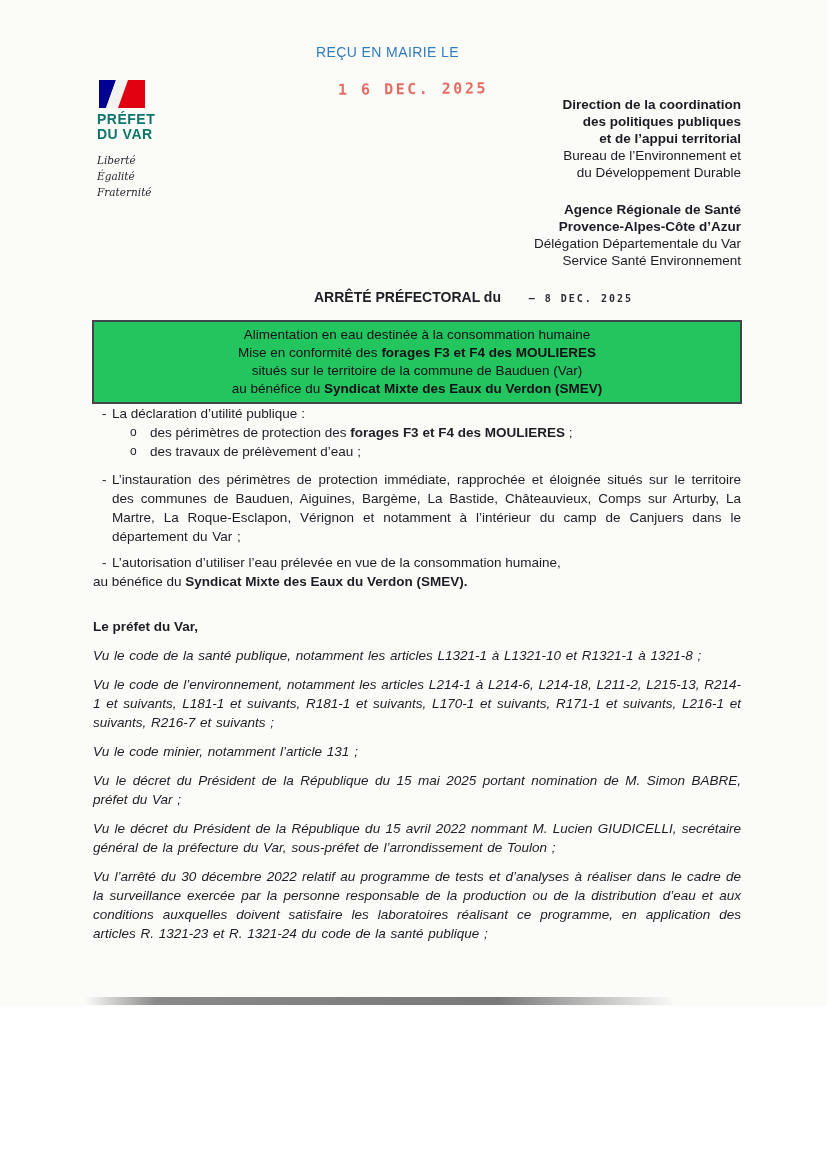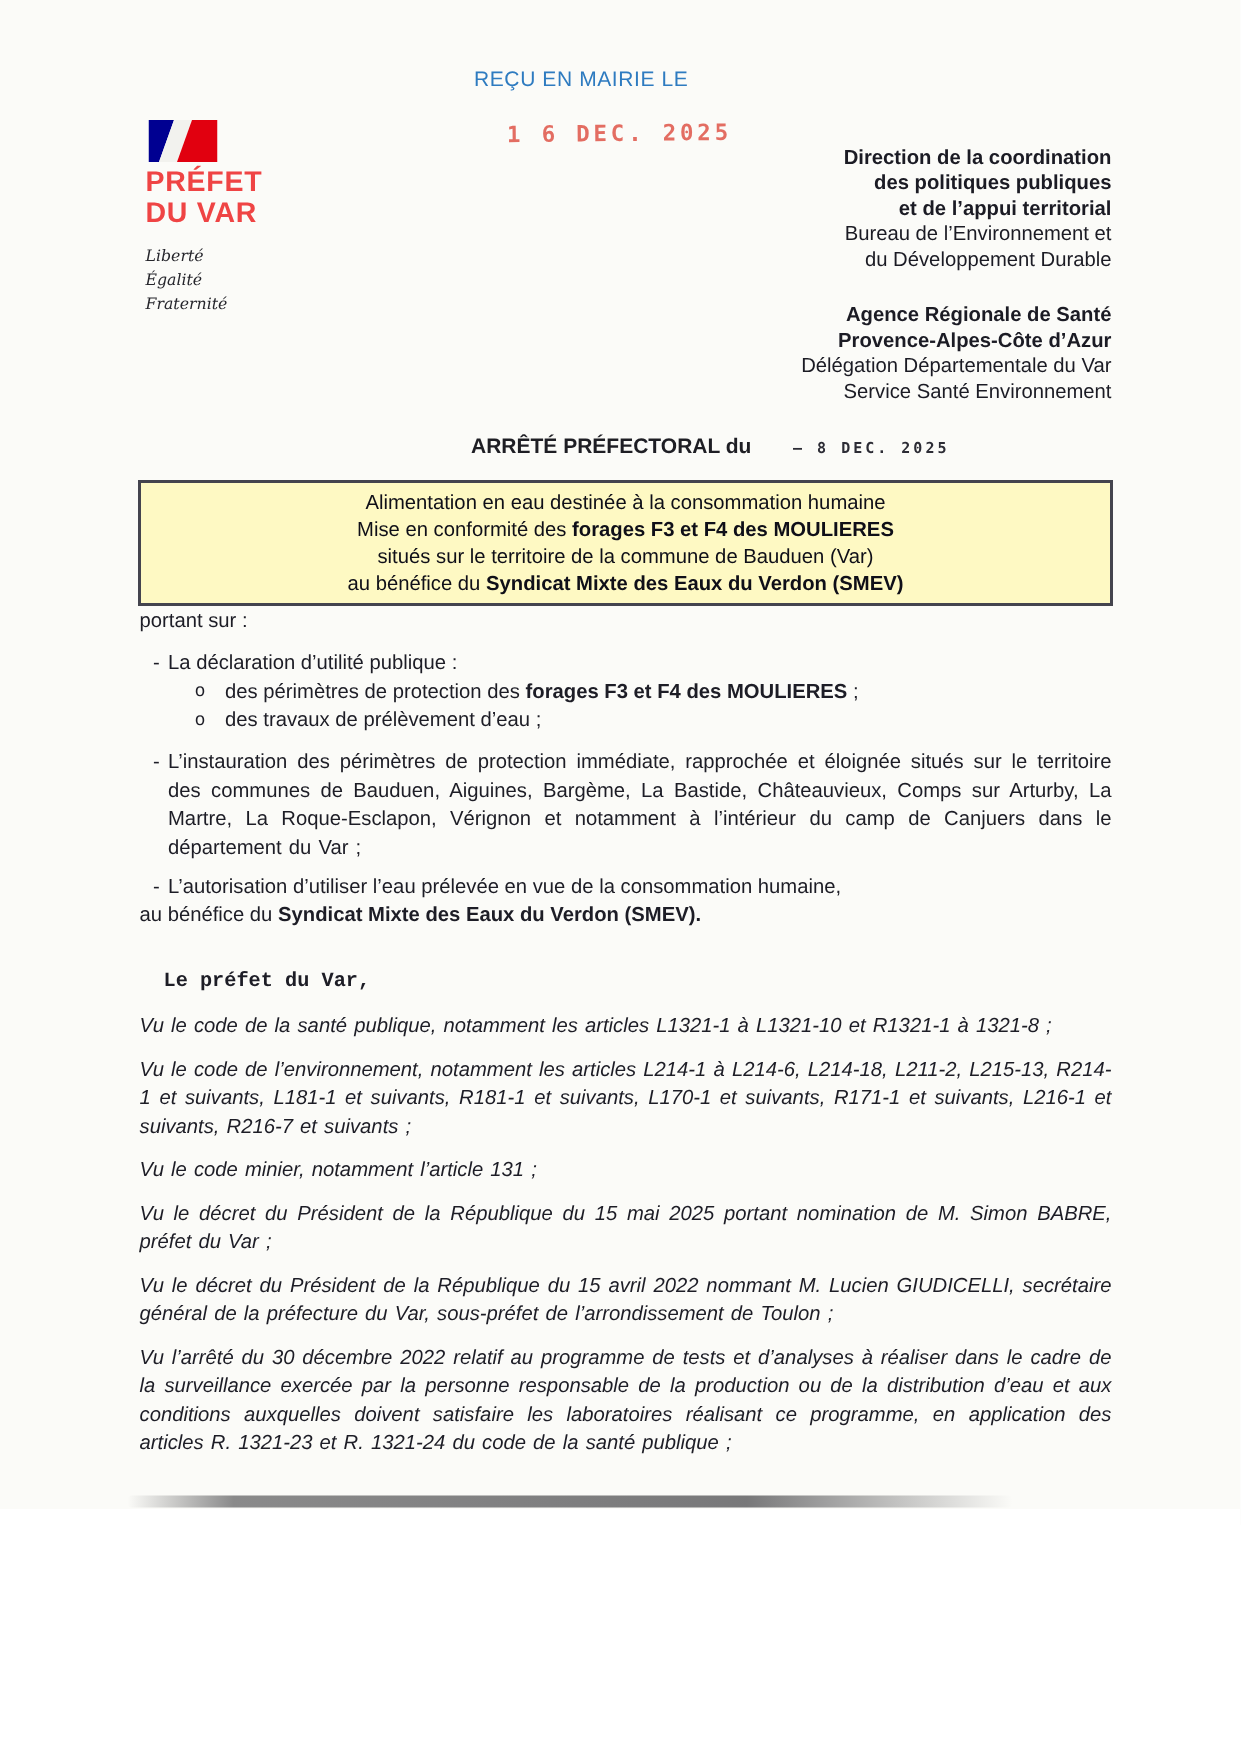--- a/index.html
+++ b/index.html
@@ -25,22 +25,22 @@
     position: absolute; left: 338px; top: 80px;
     color: #e05a4e; font-family: "DejaVu Sans Mono", monospace;
     font-weight: bold; font-size: 15px; letter-spacing: 2.5px;
     opacity: .88; transform: rotate(-.6deg); white-space: nowrap;
   }
 
   
   .logo { position: absolute; left: 97px; top: 80px; }
   .logo svg { display: block; margin: 0 0 4px 2px; }
   .logo-title {
-    font-weight: bold; font-size: 19px; letter-spacing: .5px;
-    line-height: 1.1; color: #ef4444;
+    font-weight: bold; font-size: 14px; letter-spacing: .5px;
+    line-height: 1.1; color: #0f766e;
   }
   .motto {
     margin-top: 9px; font-family: "DejaVu Serif", serif;
     font-style: italic; font-size: 10.5px; line-height: 1.55; color: #26262c;
   }
 
   
   .hdr-right {
     position: absolute; right: 86px; top: 96px; text-align: right;
     font-size: 13.5px; line-height: 17px; color: #1b1b24;
@@ -55,39 +55,39 @@
   }
   .decree-label { font-weight: bold; font-size: 14px; text-align: center; }
   .decree-date {
     font-family: "DejaVu Sans Mono", monospace; font-weight: bold;
     font-size: 10px; letter-spacing: 2px; color: #2c2c35; margin-left: 24px;
   }
 
   
   .subject-box {
     position: absolute; left: 92px; top: 320px; width: 650px;
-    background: #fef9c3; border: 2px solid #44444e;
+    background: #22c55e; border: 2px solid #44444e;
     padding: 4px 10px; text-align: center;
     font-size: 13.5px; line-height: 18px; color: #0f0f18;
   }
 
   
   .bodytext {
     position: absolute; left: 93px; top: 404px; width: 648px;
     line-height: 19px; color: #1d1d26;
   }
   .portant { margin: 0 0 9px; }
   .row { display: flex; margin: 0; }
   .m-dash { flex: none; width: 19px; padding-left: 9px; }
   .m-circle { flex: none; width: 20px; margin-left: 37px; font-size: 12px; }
   .txt { flex: 1; }
   .just { text-align: justify; word-spacing: 1px; }
   .b2 { margin: 9px 0 7px; }
   .benef { margin: 0; }
-  .prefet { font-weight: bold; margin: 26px 16px 10px; font-family: Liberation Mono, monospace; }
+  .prefet { font-weight: bold; margin: 26px 0 10px; }
   .vu { margin: 0 0 10px; font-style: italic; }
 
   .pagenum {
     position: absolute; left: 713px; top: 1077px;
     font-size: 10.5px; color: #2e2e36;
   }
   .scan-edge {
     position: absolute; left: 85px; bottom: 1px; width: 590px; height: 8px;
     background: linear-gradient(to right,
       rgba(70,70,70,0), rgba(45,45,48,.55) 12%,
@@ -138,21 +138,20 @@
 
   <div class="subject-box">
     <div>Alimentation en eau destinée à la consommation humaine</div>
     <div><span>Mise en conformité des </span><span class="bold">forages F3 et F4 des MOULIERES</span></div>
     <div>situés sur le territoire de la commune de Bauduen (Var)</div>
     <div><span>au bénéfice du </span><span class="bold">Syndicat Mixte des Eaux du Verdon (SMEV)</span></div>
   </div>
 
   <div class="bodytext">
 
-    <p class="portant">portant sur :</p>
 
     <div class="row">
       <span class="m-dash">-</span>
       <span class="txt">La déclaration d’utilité publique :</span>
     </div>
 
     <div class="row sub">
       <span class="m-circle">o</span>
       <span class="txt"><span>des périmètres de protection des </span><span class="bold">forages F3 et F4 des MOULIERES</span><span> ;</span></span>
     </div>

